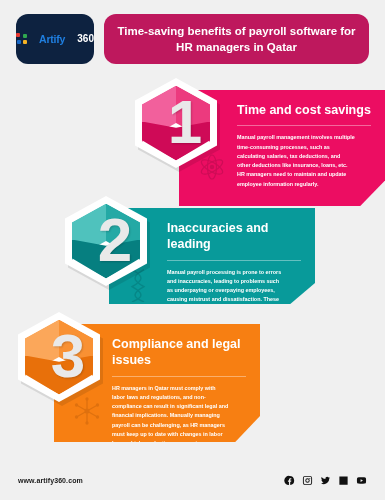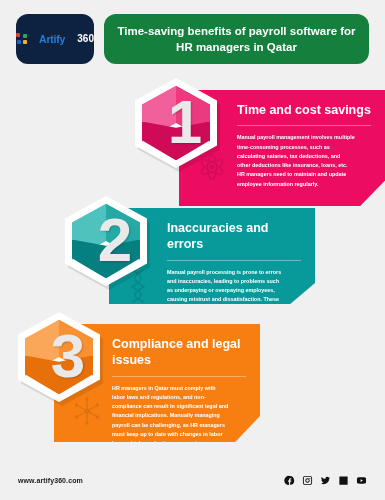--- a/index.html
+++ b/index.html
@@ -21,21 +21,21 @@
   .logo-mark { width:11px; height:11px; position:relative; flex:0 0 auto; }
   .logo-mark i { position:absolute; width:4.4px; height:4.4px; border-radius:1px; }
   .logo-mark i:nth-child(1){ left:0; top:0; background:#e8382f; }
   .logo-mark i:nth-child(2){ right:0; top:0.6px; background:#2fa84f; }
   .logo-mark i:nth-child(3){ left:0.6px; bottom:0; background:#1769c9; }
   .logo-mark i:nth-child(4){ right:0; bottom:0; background:#f5b324; }
   .logo-artify { color:#1f7fe0; font-size:10.5px; font-weight:bold; letter-spacing:-0.2px; }
   .logo-360 { color:#ffffff; font-size:10px; font-weight:bold; }
 
   .title-card {
-    flex:1; background:#15803d; border-radius:12px;
+    flex:1; background:#be185d; border-radius:12px;
     display:flex; align-items:center; justify-content:center; text-align:center; padding:0 7px;
   }
   .title-card h1 { color:#fff; font-size:11.5px; font-weight:bold; line-height:1.42; }
 
   
   .section { position:absolute; }
   .panel {
     position:absolute; top:0; left:0;
     clip-path:polygon(0 0, 100% 0, 100% 78%, 88% 100%, 0 100%);
     padding:12px 14px 10px 58px;
@@ -166,21 +166,21 @@
   </div>
 
   <div class="section" id="sec2">
     <div class="panel">
       <svg class="deco" width="22" height="34" viewBox="0 0 24 40">
         <g fill="none" stroke="#045c5d" stroke-width="1.6">
           <path d="M5 2 C19 10, 19 14, 5 22 C19 30, 19 34, 5 40"></path>
           <path d="M19 2 C5 10, 5 14, 19 22 C5 30, 5 34, 19 40"></path>
         </g>
       </svg>
-      <h2>Inaccuracies and errors</h2>
+      <h2>Inaccuracies and leading</h2>
       <p>Manual payroll processing is prone to errors and inaccuracies, leading to problems such as underpaying or overpaying employees, causing mistrust and dissatisfaction. These errors can also lead to legal and compliance issues.</p>
     </div>
     <div class="hex-badge">
       <div class="hex-shadow"></div>
       <div class="hex-outer"></div>
       <div class="hex-inner">
         <span class="facet f-tl"></span>
           <span class="facet f-tr"></span>
           <span class="facet f-b"></span>
       </div>

